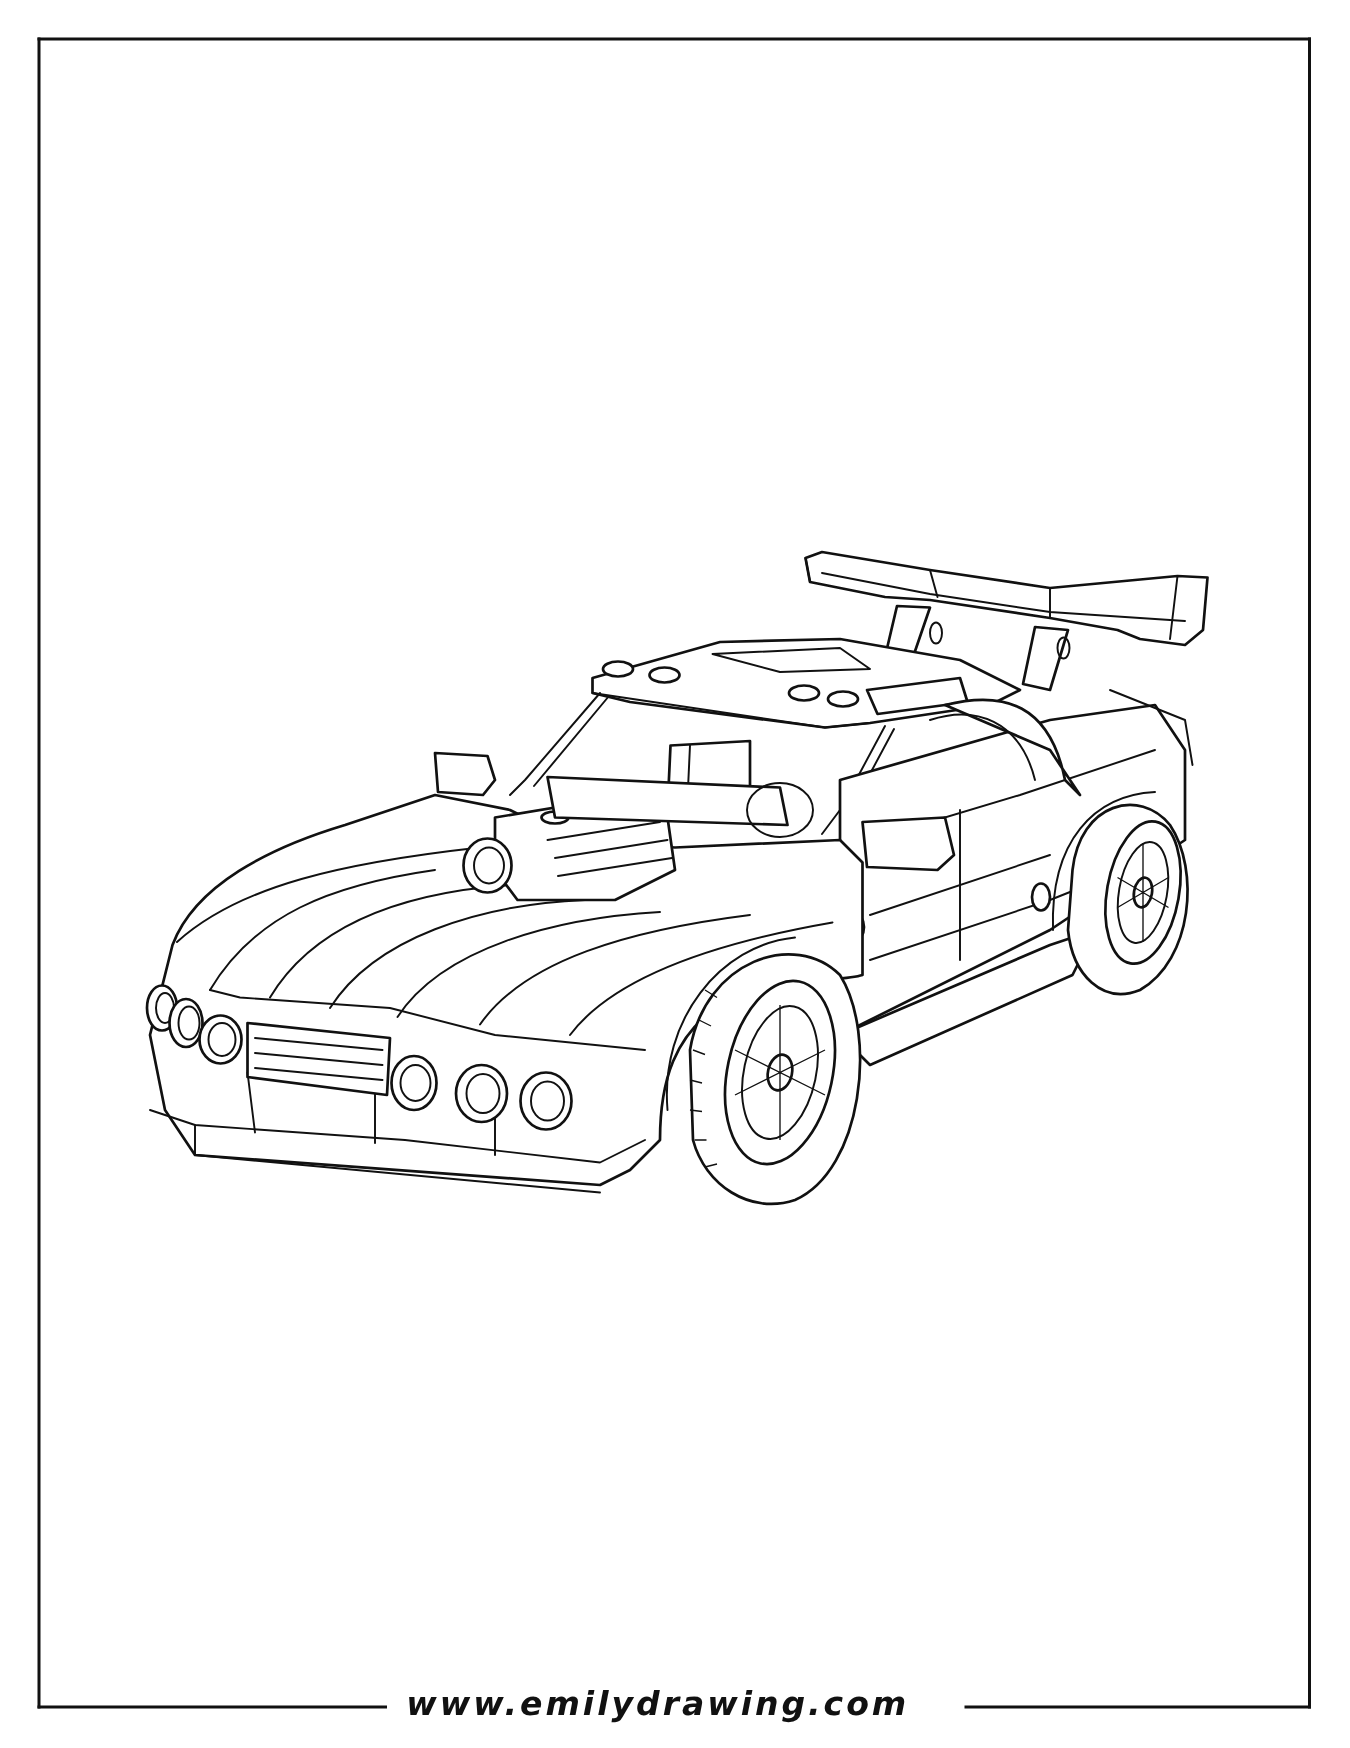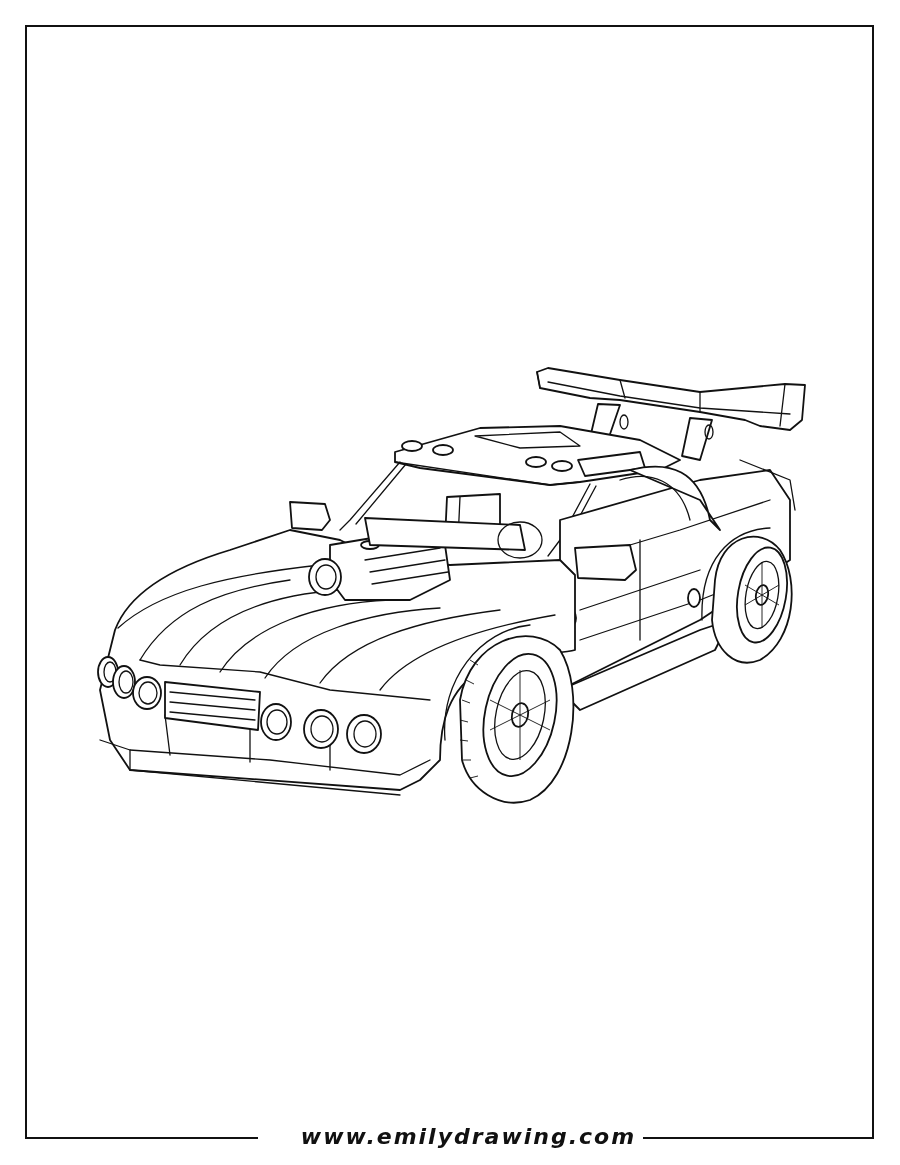--- a/index.html
+++ b/index.html
@@ -36,21 +36,21 @@
     .frame-bottom-right {
       position: absolute;
       left: 643px;
       top: 1137px;
       width: 231px;
       height: 2px;
       background: #111;
     }
     .footer-url {
       position: absolute;
-      left: 276px;
+      left: 246px;
       width: 385px;
       top: 1122px;
       text-align: center;
       font-family: "DejaVu Sans", sans-serif;
       font-weight: bold;
       font-style: italic;
       font-size: 22px;
       letter-spacing: 2px;
       color: #111;
       line-height: 30px;

